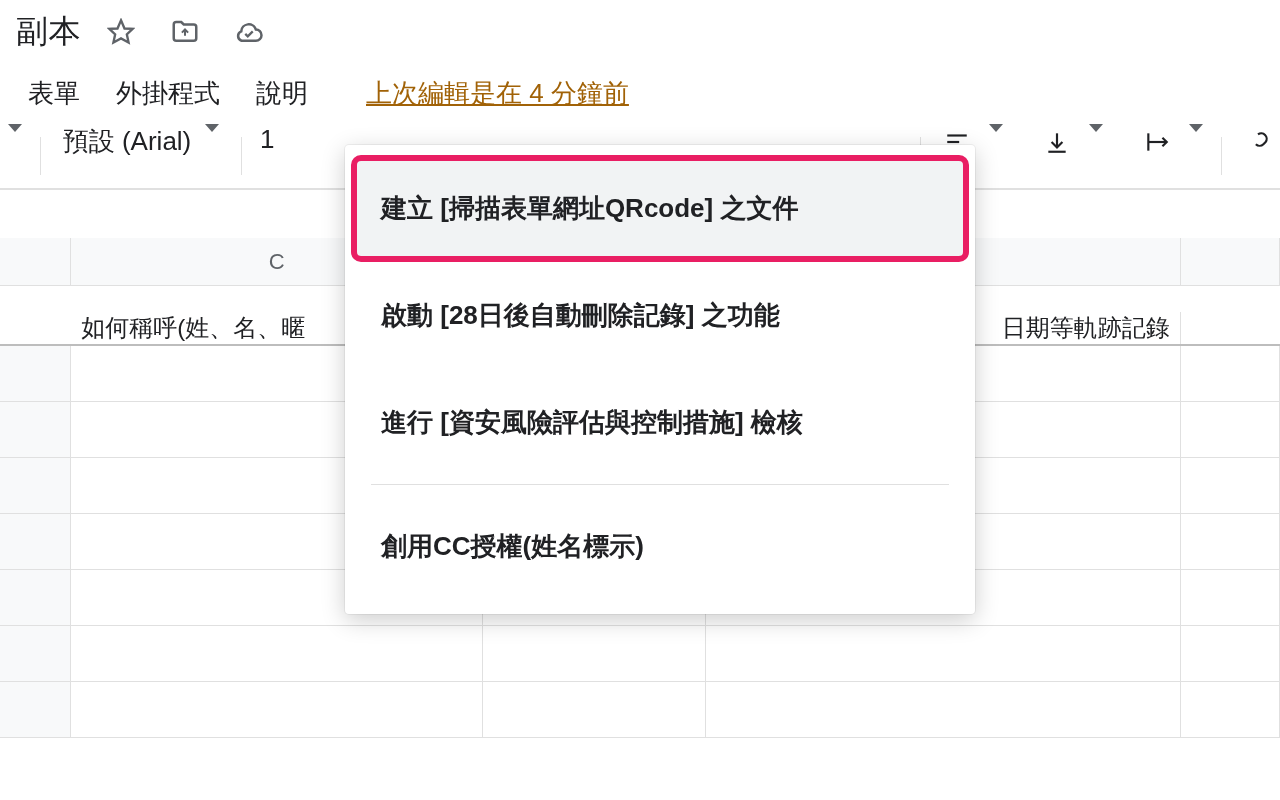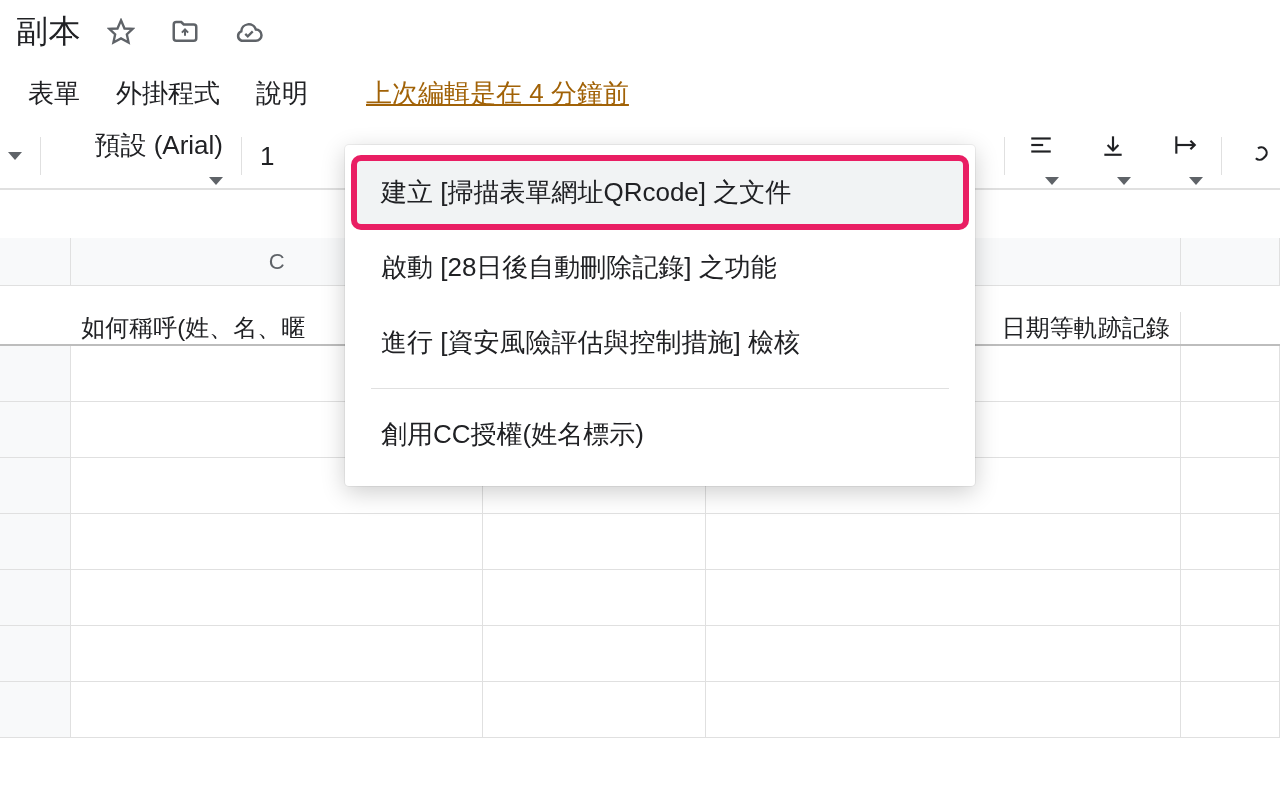--- a/index.html
+++ b/index.html
@@ -64,28 +64,27 @@
     position: relative;
   }
   .tb-dropdown-arrow {
     width: 0; height: 0;
     border-left: 7px solid transparent;
     border-right: 7px solid transparent;
     border-top: 8px solid #5f6368;
   }
   .tb-slot {
     display: flex;
-    align-items: flex-end;
+    align-items: flex-start;
     justify-content: center;
     height: 100%;
     padding: 0 18px;
     font-size: 26px;
     color: #202124;
     gap: 14px;
-    flex-direction: column;
   }
   .tb-sep {
     width: 1px; height: 38px; background: #e0e0e0;
   }
   .toolbar-right {
     position: absolute;
     right: 0;
     display: flex;
     align-items: center;
     height: 100%;
@@ -152,23 +151,24 @@
     top: 145px;
     width: 630px;
     background: #fff;
     box-shadow: 0 6px 24px rgba(0,0,0,0.2), 0 0 0 1px rgba(0,0,0,0.05);
     border-radius: 4px;
     padding: 10px 0 14px 0;
     z-index: 100;
   }
   .dropdown-item {
     font-size: 26px;
-    padding: 20px 36px;
+    padding: 36px 36px;
     cursor: pointer;
     color: #202124;
+    font-weight: bold;
   }
   .dropdown-item.highlight {
     background: #f1f3f4;
     outline: 6px solid #e91e63;
     outline-offset: -6px;
     border-radius: 10px;
     margin: 0 6px;
     padding-left: 30px;
   }
   .dropdown-sep {

